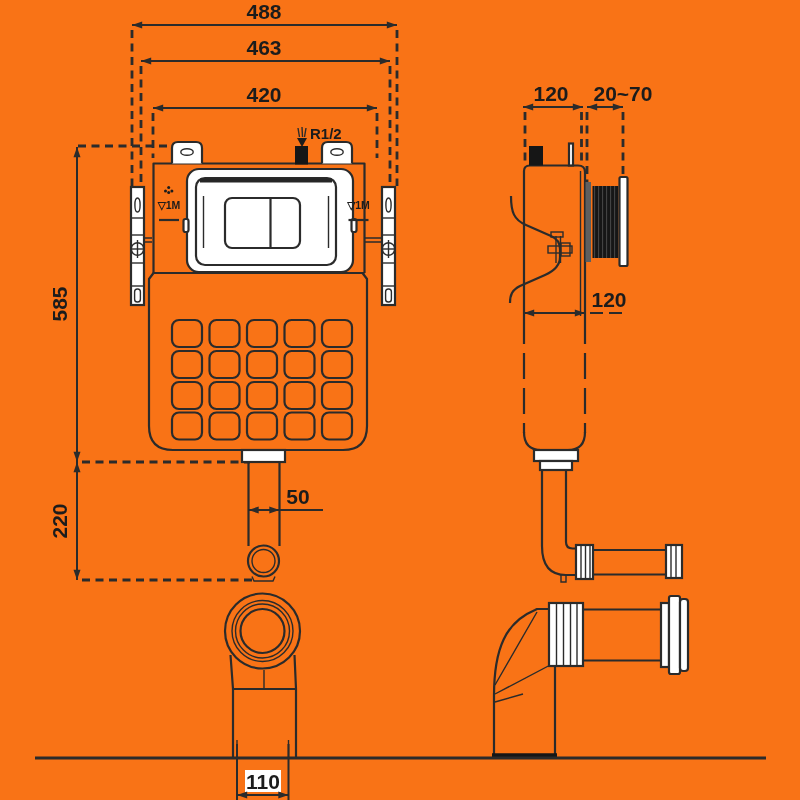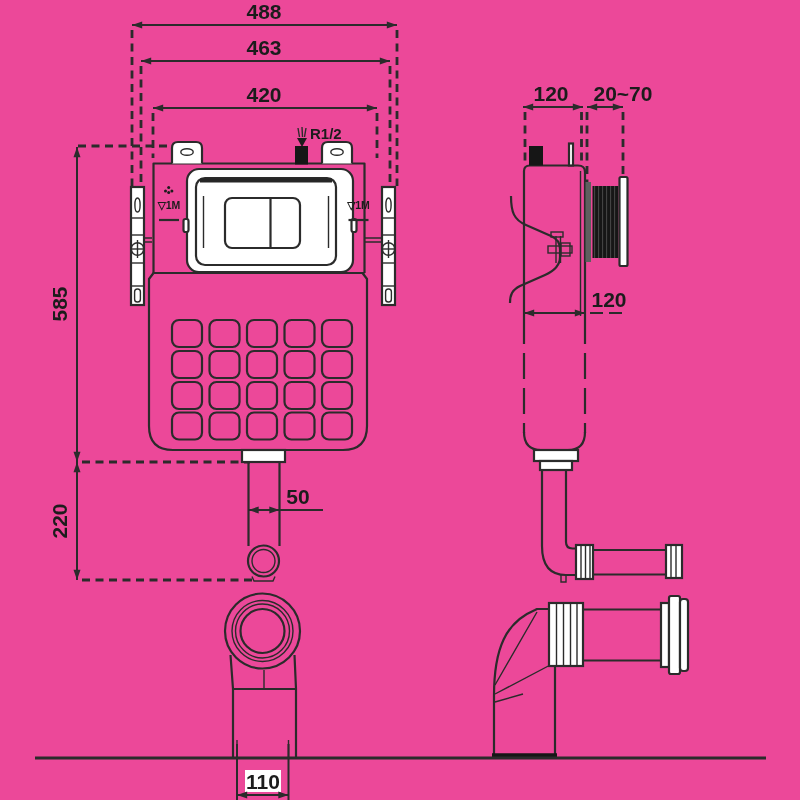--- a/index.html
+++ b/index.html
@@ -1,16 +1,16 @@
 <!DOCTYPE html>
 <html><head>
 <meta charset="utf-8">
 <style>
   html,body{margin:0;padding:0;background:#ffffff;}
-  .stage{position:relative;width:800px;height:800px;background:#ec4899;overflow:hidden;
+  .stage{position:relative;width:800px;height:800px;background:#f97316;overflow:hidden;
          font-family:"Liberation Sans", sans-serif;}
   svg{display:block;}
   .ln{stroke:#2b2b2b;stroke-width:2.2;fill:none;stroke-linecap:butt;stroke-linejoin:round;}
   .thin{stroke:#2b2b2b;stroke-width:1.4;fill:none;}
   .dimln{stroke:#2b2b2b;stroke-width:2;fill:none;}
   .ext{stroke:#2b2b2b;stroke-width:2.8;fill:none;stroke-dasharray:8 5.5;}
   .hid{stroke:#2b2b2b;stroke-width:2.2;fill:none;stroke-dasharray:26 9;}
   .blk{fill:#161616;stroke:none;}
   .wht{fill:#ffffff;stroke:#2b2b2b;stroke-width:2.2;}
   .dimtxt{font:bold 21px "Liberation Sans",sans-serif;fill:#1c1c1c;}

